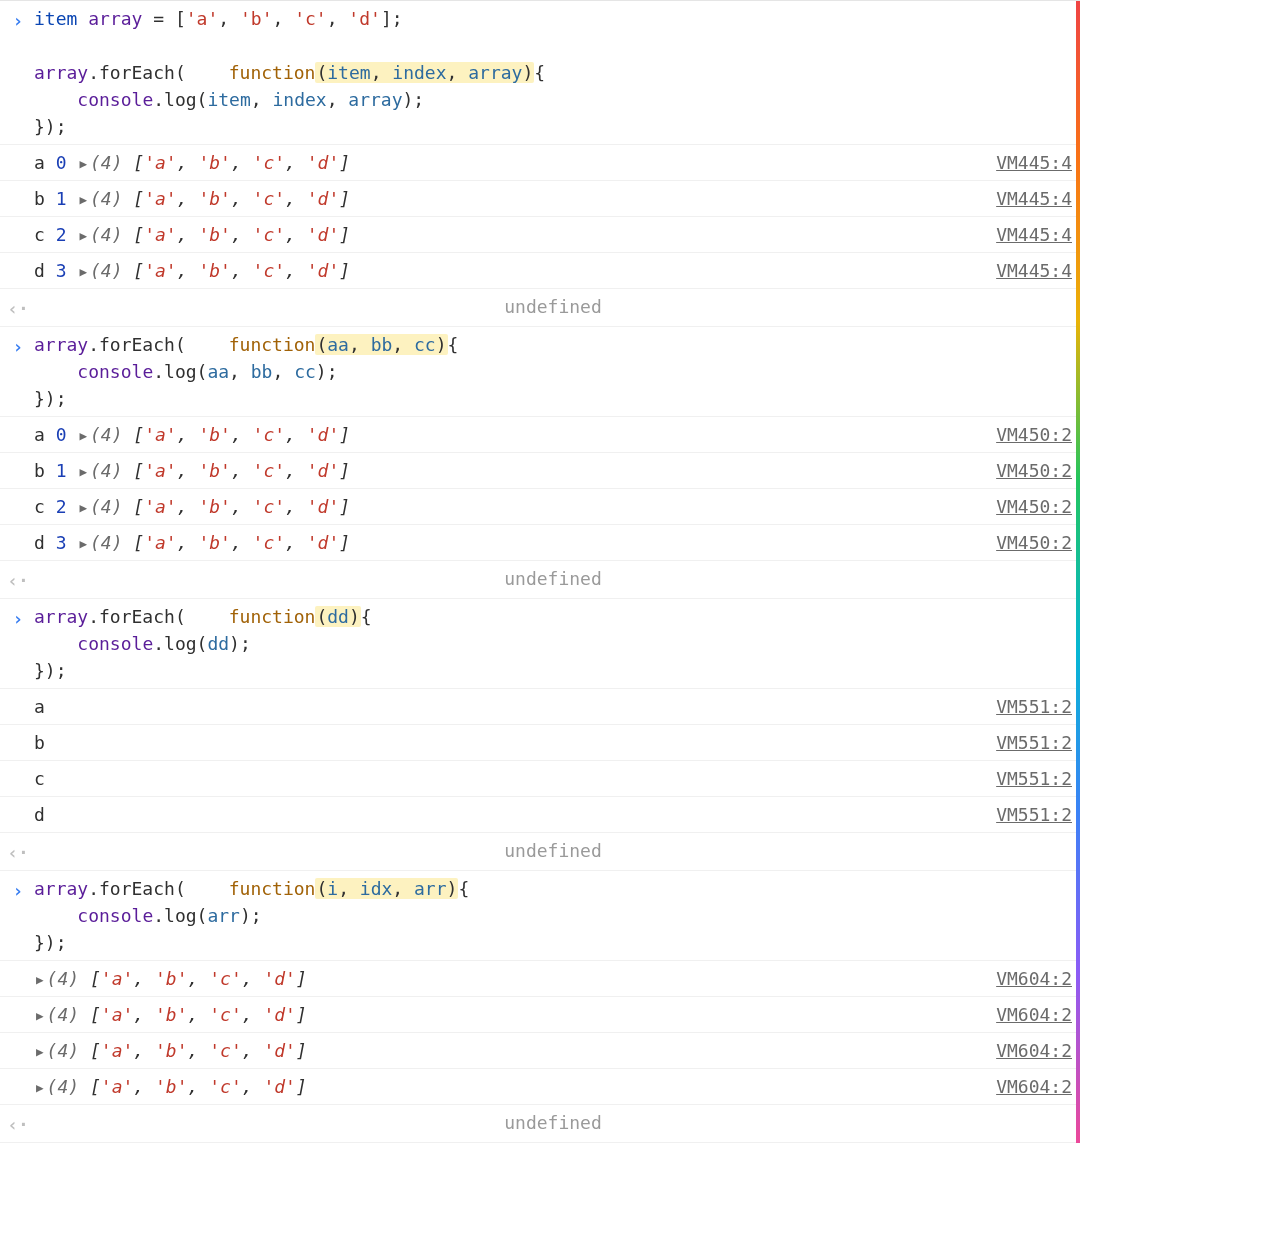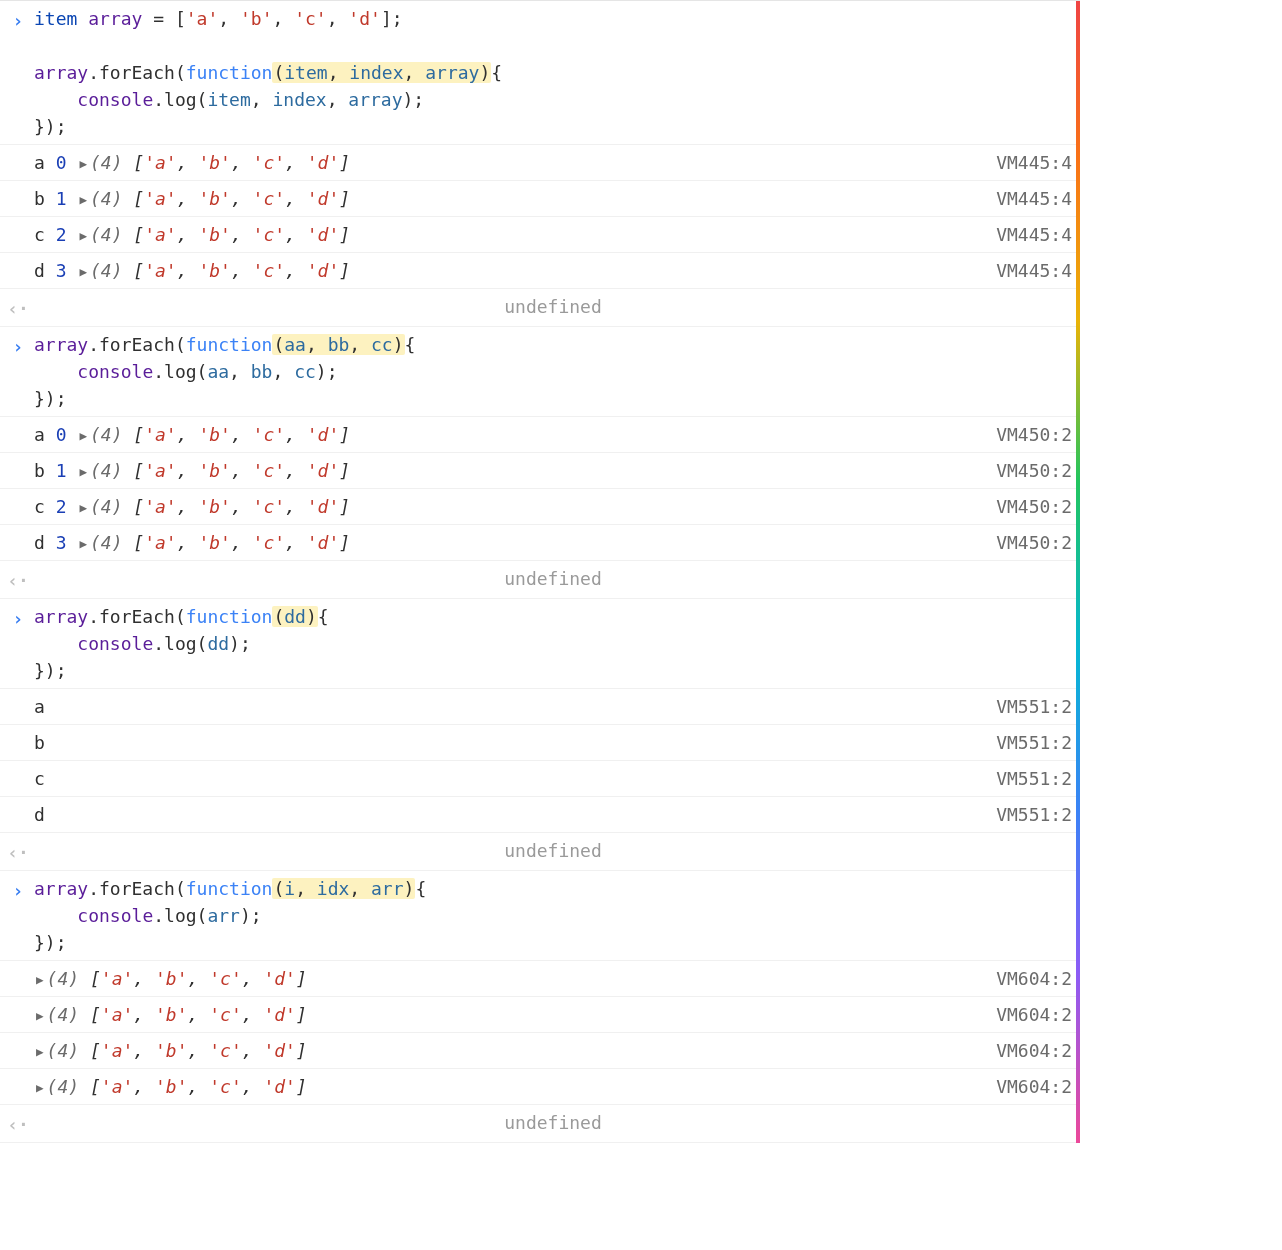--- a/index.html
+++ b/index.html
@@ -45,29 +45,30 @@
   .content {
     flex: 1;
     padding-left: 4px;
     font-family: inherit;
     white-space: pre;
   }
   .source {
     flex: none;
     padding-left: 12px;
     color: #6b6b6b;
+    text-decoration: underline;
   }
   .input-marker { color: #367cf1; }
   .return-marker { color: #bfbfbf; }
   .undef { color: #9a9a9a; text-align: center; }
 
   
   .kw   { color: #0b46b3; }       
   .var  { color: #5a1d99; }       
-  .fn   { color: #3b82f6; }       
+  .fn   { color: #a16207; margin-left: 43px; }       
   .str  { color: #c0392b; }       
   .num  { color: #1a3fb5; }       
   .ident{ color: #2d6b9f; }       
   .punc { color: #303030; }
   .hl   { background: #fdf2c0; border-radius: 2px; padding: 0 1px; text-align: right; }
   .italic { font-style: italic; }
   .dim { color: #6b6b6b; }
 
   .tri {
     display: inline-block;

